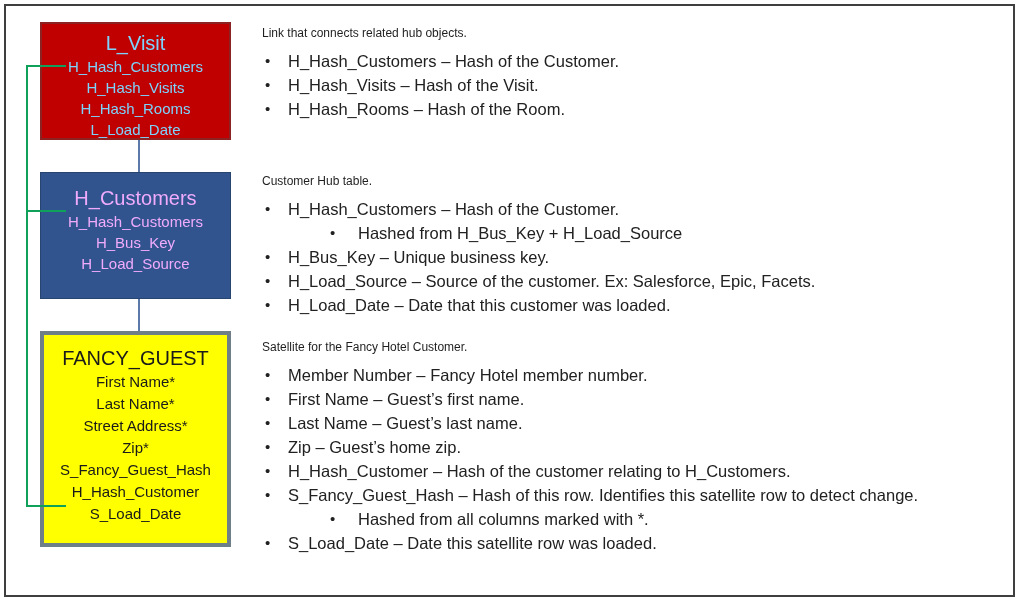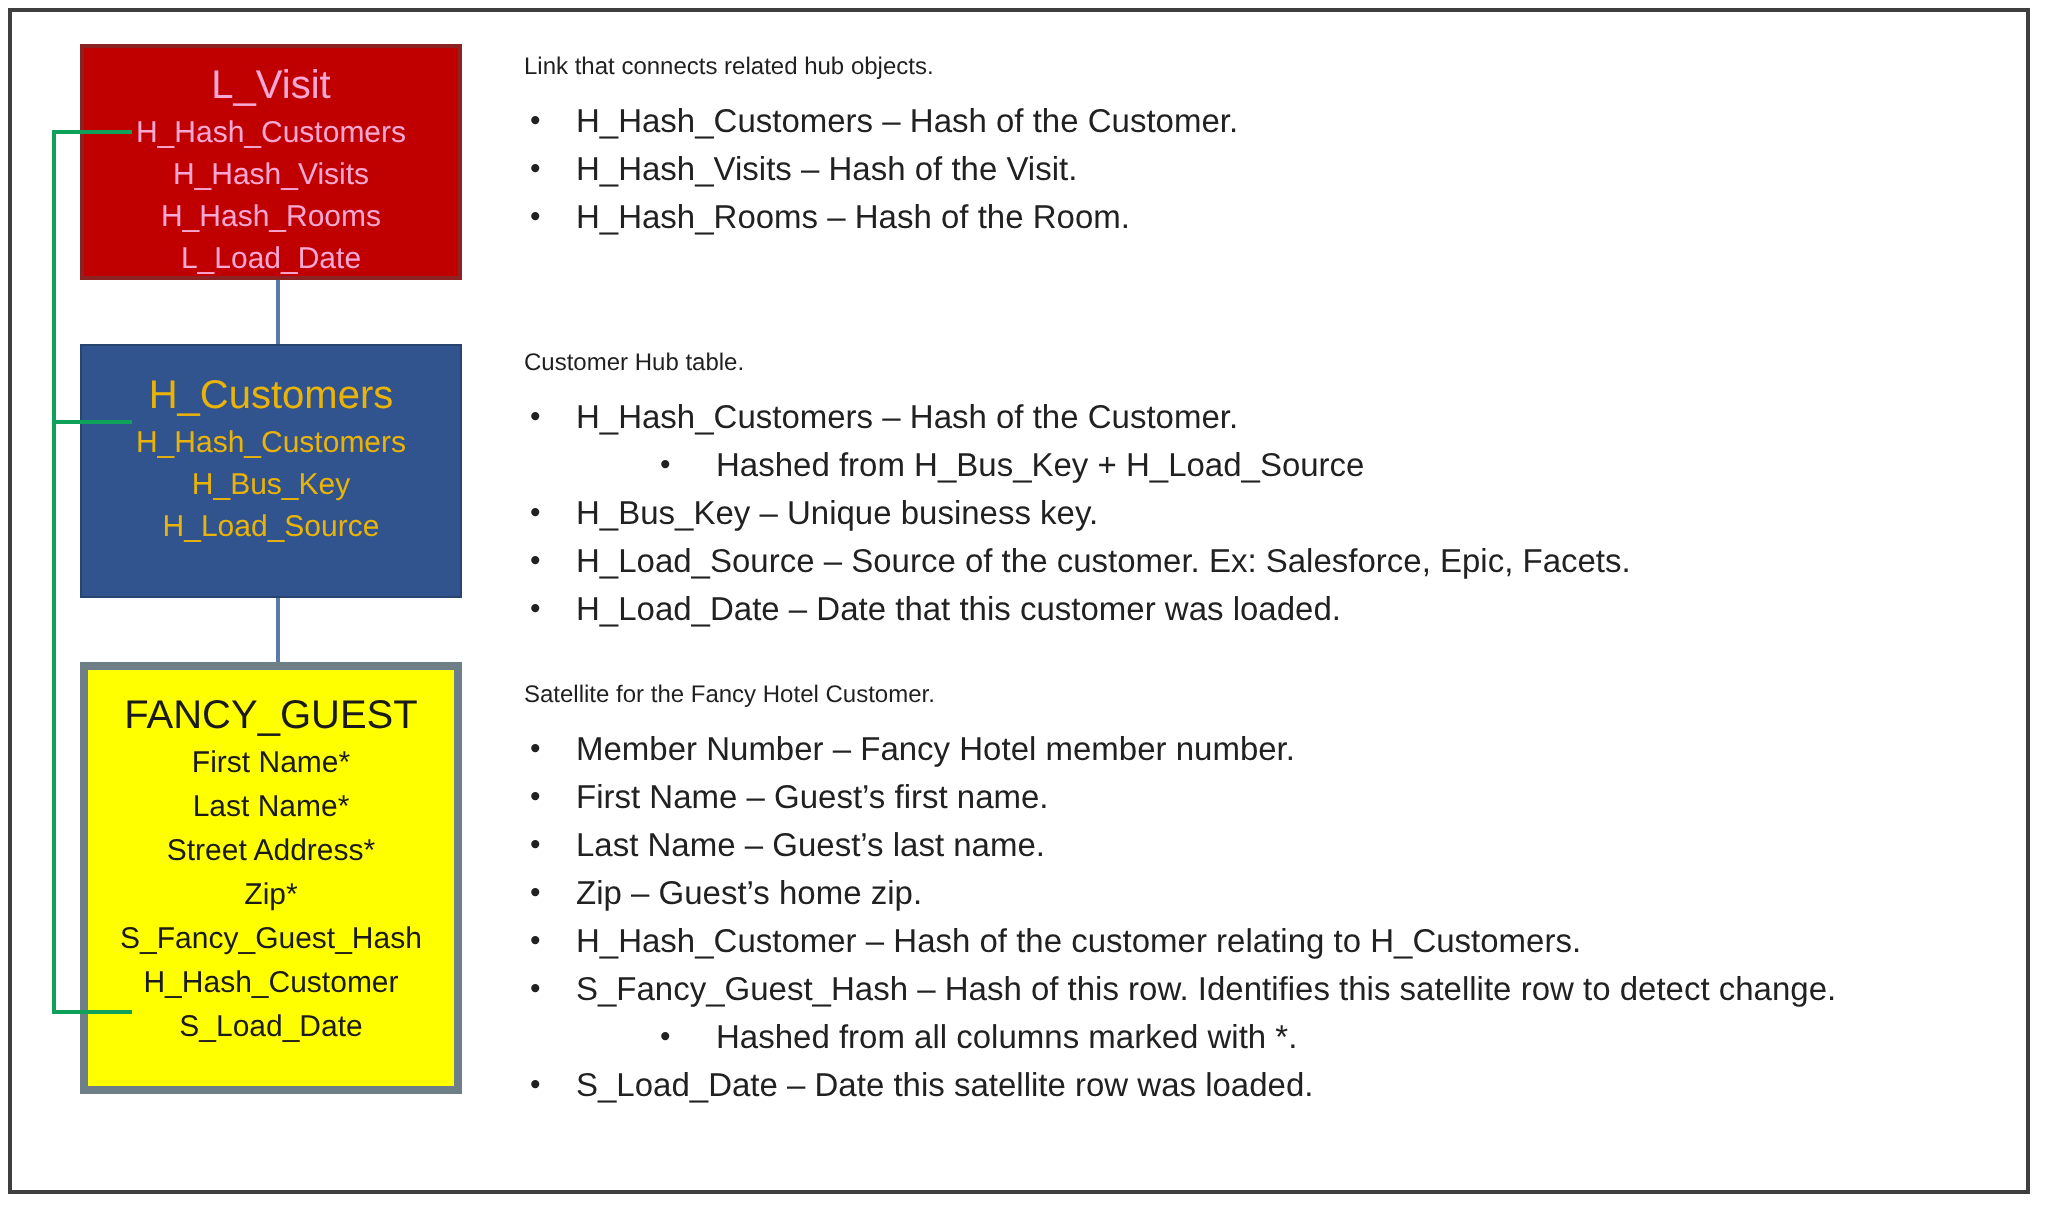--- a/index.html
+++ b/index.html
@@ -57,29 +57,29 @@
 
   <div class="slide-border"></div>
 
   <div class="conn" id="green-vert" style="background: rgb(15, 160, 90);"></div>
   <div class="conn" id="green-stub-top" style="background: rgb(15, 160, 90);"></div>
   <div class="conn" id="green-stub-mid" style="background: rgb(15, 160, 90);"></div>
   <div class="conn" id="green-stub-bot" style="background: rgb(15, 160, 90);"></div>
   <div class="conn" id="blue-seg-1" style="background: rgb(91, 122, 169);"></div>
   <div class="conn" id="blue-seg-2" style="background: rgb(91, 122, 169);"></div>
 
-  <div class="entity" id="box-lvisit" style="background: rgb(192, 0, 0); border-color: rgb(140, 34, 34); color: #f9a8d4;">
+  <div class="entity" id="box-lvisit" style="background: rgb(192, 0, 0); border-color: rgb(140, 34, 34); color: #7dd3fc;">
     <div class="title">L_Visit</div>
     <div class="field">H_Hash_Customers</div>
     <div class="field">H_Hash_Visits</div>
     <div class="field">H_Hash_Rooms</div>
     <div class="field">L_Load_Date</div>
   </div>
 
-  <div class="entity" id="box-hcustomers" style="background: rgb(49, 84, 143); border-color: rgb(39, 69, 111); color: #eab308;">
+  <div class="entity" id="box-hcustomers" style="background: rgb(49, 84, 143); border-color: rgb(39, 69, 111); color: #f0abfc;">
     <div class="title">H_Customers</div>
     <div class="field">H_Hash_Customers</div>
     <div class="field">H_Bus_Key</div>
     <div class="field">H_Load_Source</div>
   </div>
 
   <div class="entity" id="box-fancyguest" style="background: rgb(255, 255, 0); border-color: rgb(110, 127, 135); color: rgb(26, 26, 26);">
     <div class="title">FANCY_GUEST</div>
     <div class="field">First Name*</div>
     <div class="field">Last Name*</div>

